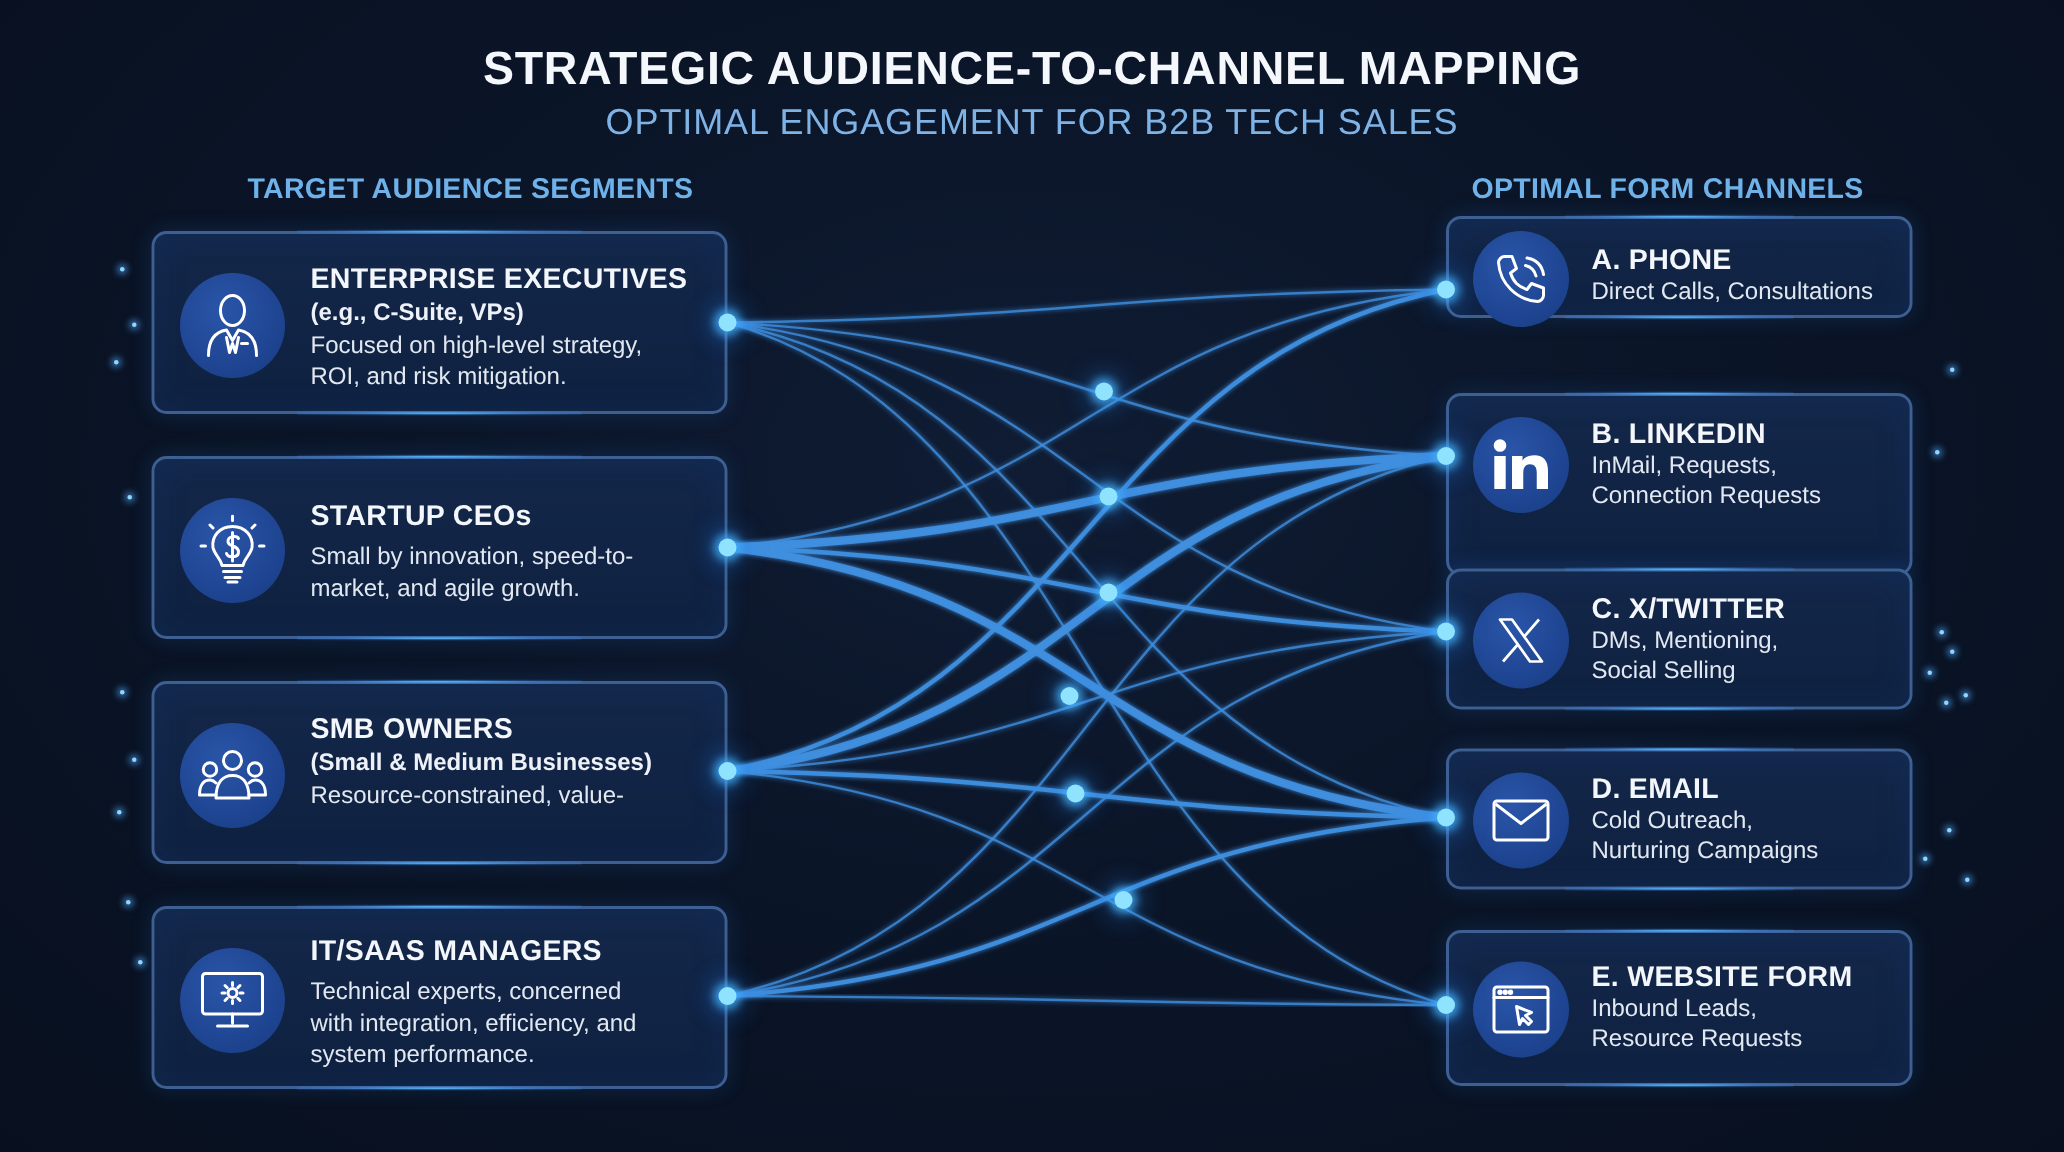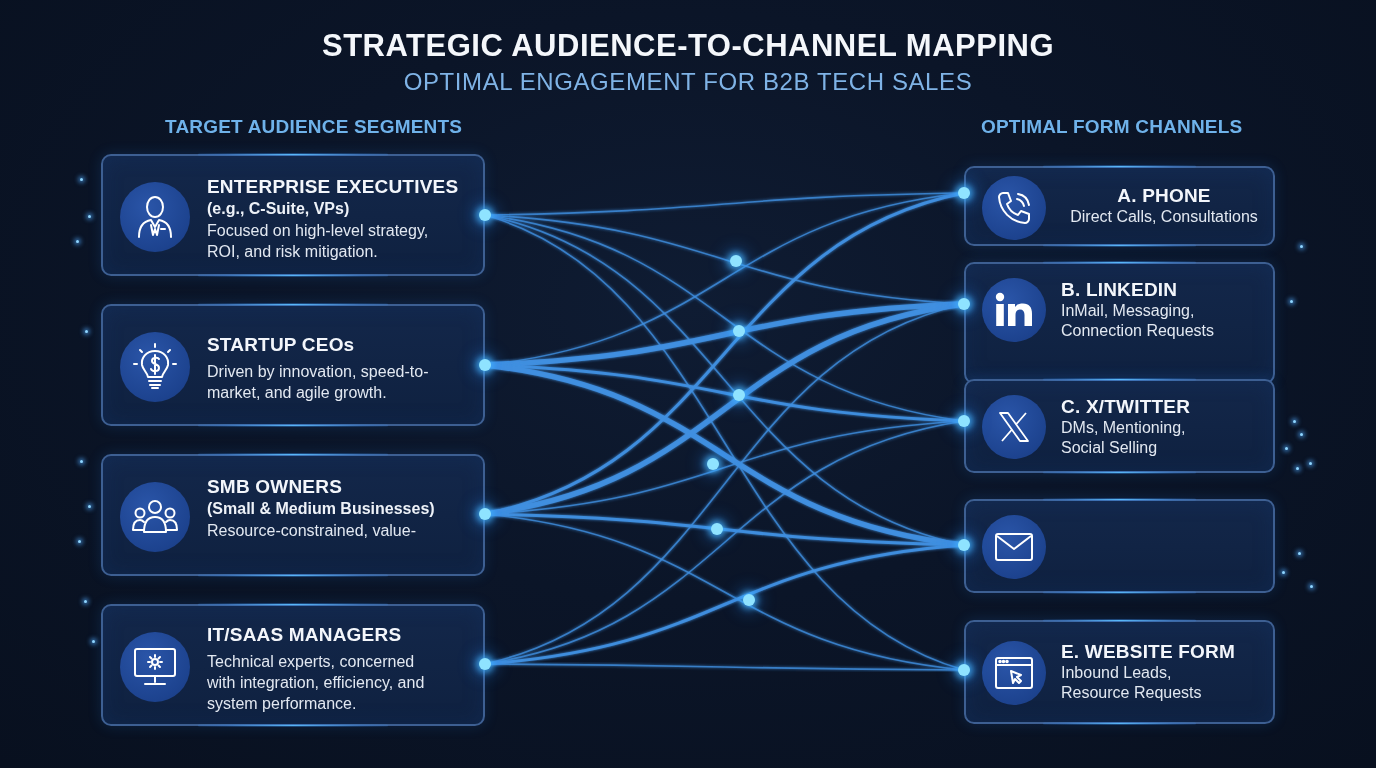--- a/index.html
+++ b/index.html
@@ -130,21 +130,21 @@
   <div class="icon-circle">
     <svg width="46" height="48" viewBox="0 0 46 48" fill="none" stroke="#fff" stroke-width="2" stroke-linecap="round" stroke-linejoin="round">
       <path d="M23 8 C14 8 9 15 10 22 C11 27 15 29 16 34 L30 34 C31 29 35 27 36 22 C37 15 32 8 23 8 Z"></path>
       <path d="M17 38 L29 38 M18 42 L28 42 M20 45 L26 45"></path>
       <path d="M27 16 C26 14 20 14 20 18 C20 22 27 20 27 25 C27 29 20 29 19 26 M23 12 L23 31"></path>
       <path d="M23 1 L23 4 M8 7 L10 9 M38 7 L36 9 M2 21 L5 21 M41 21 L44 21"></path>
     </svg>
   </div>
   <div class="txt" style="top:28px;">
     <div class="hd">STARTUP CEOs</div>
-    <div class="desc" style="margin-top:5px;">Driven by innovation, speed-to-</div>
+    <div class="desc" style="margin-top:5px;">Small by innovation, speed-to-</div>
     <div class="desc">market, and agile growth.</div>
   </div>
 </div>
 
 <div class="card aud" style="top:454px;">
   <div class="icon-circle">
     <svg width="48" height="36" viewBox="0 0 48 36" fill="none" stroke="#fff" stroke-width="2" stroke-linecap="round" stroke-linejoin="round">
       <circle cx="24" cy="8" r="6"></circle>
       <circle cx="9" cy="14" r="4.5"></circle>
       <circle cx="39" cy="14" r="4.5"></circle>
@@ -169,21 +169,21 @@
     </svg>
   </div>
   <div class="txt" style="top:18px;">
     <div class="hd">IT/SAAS MANAGERS</div>
     <div class="desc" style="margin-top:5px;">Technical experts, concerned</div>
     <div class="desc">with integration, efficiency, and</div>
     <div class="desc">system performance.</div>
   </div>
 </div>
 
-<div class="card chn" style="top:166px;height:80px;text-align:center;">
+<div class="card chn" style="top:144px;height:68px;">
   <div class="icon-circle" style="top:8px;">
     <svg width="38" height="38" viewBox="0 0 38 38" fill="none" stroke="#fff" stroke-width="2" stroke-linecap="round" stroke-linejoin="round">
       <path d="M8 4 L13 4 L16 12 L12 15 C14 21 17 24 23 26 L26 22 L34 25 L34 30 C34 32 32 34 30 34 C16 33 5 22 4 8 C4 6 6 4 8 4 Z"></path>
       <path d="M22 10 C26 11 28 13 29 17 M23 5 C29 6 33 10 34 16"></path>
     </svg>
   </div>
   <div class="txt" style="top:16px;">
     <div class="hd">A. PHONE</div>
     <div class="desc">Direct Calls, Consultations</div>
   </div>
@@ -192,21 +192,21 @@
 <div class="card chn" style="top:262px;height:122px;">
   <div class="icon-circle" style="top:14px;">
     <svg width="40" height="36" viewBox="0 0 40 36">
       <circle cx="6" cy="5" r="4.2" fill="#fff"></circle>
       <rect x="2.2" y="12" width="7.6" height="22" fill="#fff"></rect>
       <path d="M14 12 L21 12 L21 15 C23 12 26 11.5 29 11.5 C35 11.5 38 15 38 22 L38 34 L30.5 34 L30.5 23 C30.5 19.5 29 17.5 26 17.5 C23 17.5 21.5 19.5 21.5 23 L21.5 34 L14 34 Z" fill="#fff"></path>
     </svg>
   </div>
   <div class="txt" style="top:14px;">
     <div class="hd">B. LINKEDIN</div>
-    <div class="desc">InMail, Messaging,</div>
+    <div class="desc">InMail, Requests,</div>
     <div class="desc">Connection Requests</div>
   </div>
 </div>
 
 <div class="card chn" style="top:379px;height:94px;">
   <div class="icon-circle" style="top:14px;">
     <svg width="34" height="34" viewBox="0 0 34 34" fill="none" stroke="#fff" stroke-width="1.8" stroke-linejoin="round">
       <path d="M3 3 L11 3 L31 31 L23 31 Z"></path>
       <path d="M29 3 L19 14.5 M5 31 L15 19.5"></path>
     </svg>
@@ -217,20 +217,25 @@
     <div class="desc">Social Selling</div>
   </div>
 </div>
 
 <div class="card chn" style="top:499px;height:94px;">
   <div class="icon-circle" style="top:14px;">
     <svg width="40" height="30" viewBox="0 0 40 30" fill="none" stroke="#fff" stroke-width="2" stroke-linejoin="round">
       <rect x="2" y="2" width="36" height="26" rx="2"></rect>
       <path d="M3 4 L20 17 L37 4"></path>
     </svg>
+  </div>
+  <div class="txt" style="top:14px;">
+    <div class="hd">D. EMAIL</div>
+    <div class="desc">Cold Outreach,</div>
+    <div class="desc">Nurturing Campaigns</div>
   </div>
 </div>
 
 <div class="card chn" style="top:620px;height:104px;">
   <div class="icon-circle" style="top:19px;">
     <svg width="40" height="34" viewBox="0 0 40 34" fill="none" stroke="#fff" stroke-width="2" stroke-linecap="round" stroke-linejoin="round">
       <rect x="2" y="2" width="36" height="30" rx="2"></rect>
       <path d="M2 9 L38 9"></path>
       <circle cx="6" cy="5.5" r="0.8" fill="#fff"></circle>
       <circle cx="9.5" cy="5.5" r="0.8" fill="#fff"></circle>

